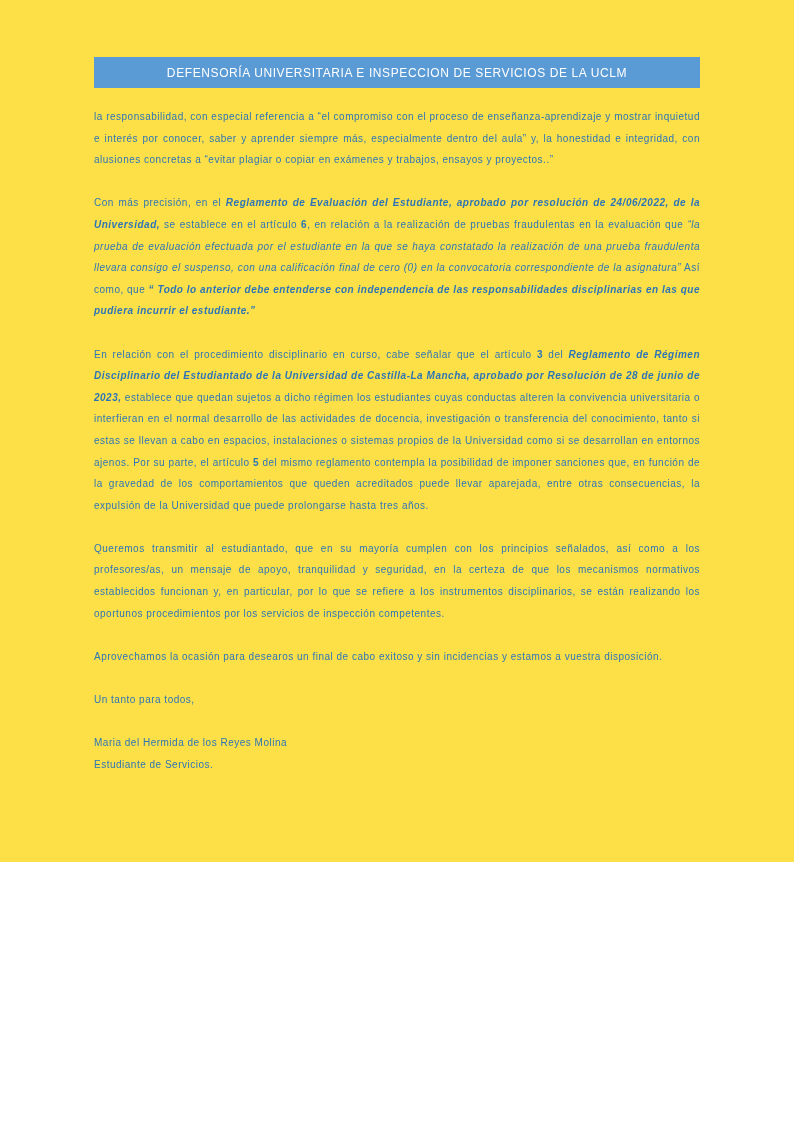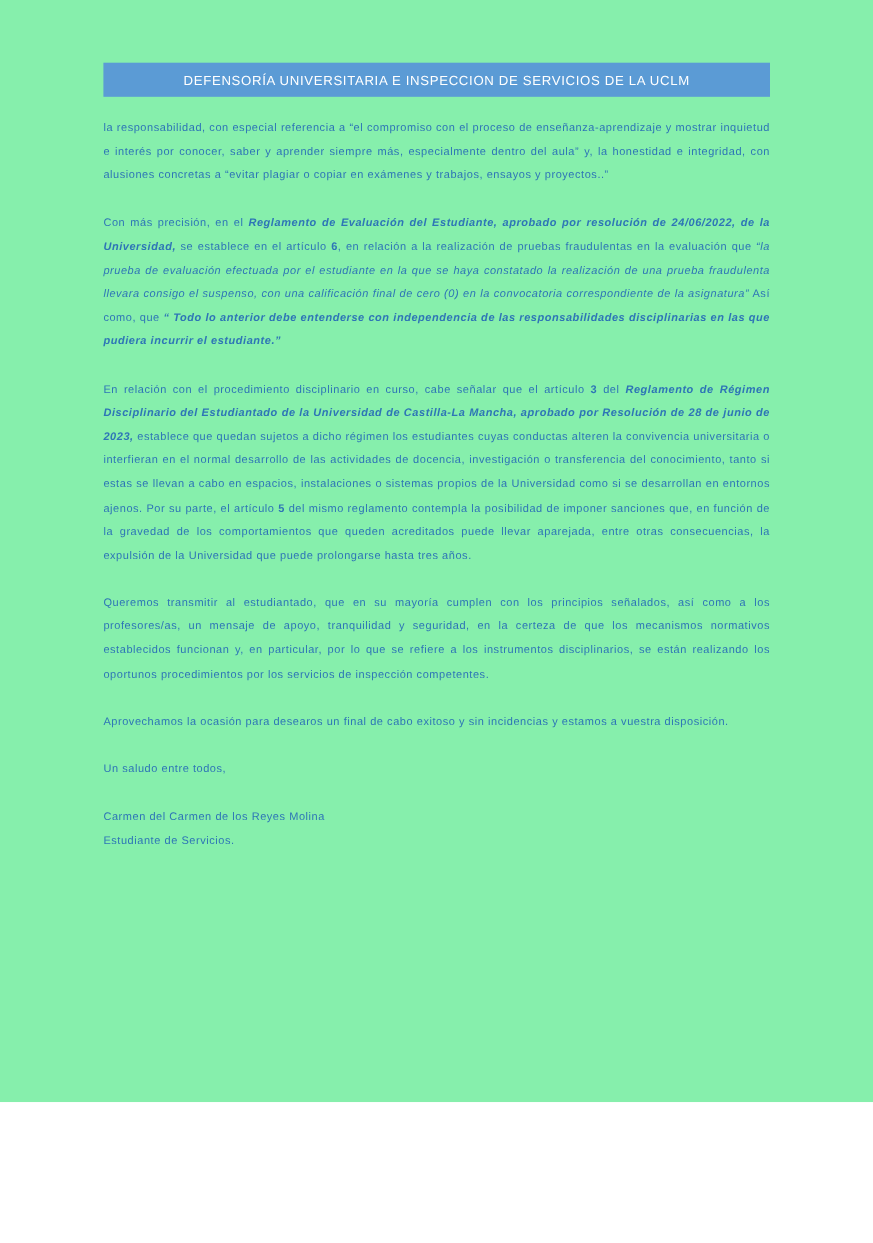--- a/index.html
+++ b/index.html
@@ -1,20 +1,20 @@
 <!DOCTYPE html>
 <html><head>
 <meta charset="utf-8">
 <style>
   html, body { margin:0; padding:0; background:#ffffff; }
   .page {
     position: relative;
     width: 794px;
-    height: 1002px;
-    background: #86efac;
+    height: 862px;
+    background: #fde047;
     overflow: hidden;
     font-family: "Liberation Sans", sans-serif;
   }
   .banner {
     position: absolute;
     left: 94px;
     top: 57px;
     width: 606px;
     height: 31px;
     background: #5B9BD5;
@@ -62,24 +62,24 @@
     <span class="banner-title">DEFENSORÍA UNIVERSITARIA E INSPECCION DE SERVICIOS DE LA UCLM</span>
   </div>
 
   <div class="content">
 
     <p class="para"><span>la responsabilidad, con especial referencia a “el compromiso con el proceso de enseñanza-aprendizaje y mostrar inquietud e interés por conocer, saber y aprender siempre más, especialmente dentro del aula” y, la honestidad e integridad, con alusiones concretas a “evitar plagiar o copiar en exámenes y trabajos, ensayos y proyectos..”</span></p>
     <p class="para"><span>Con más precisión, en el </span><span class="b i">Reglamento de Evaluación del Estudiante, aprobado por resolución de 24/06/2022, de la Universidad,</span><span> se establece en el artículo </span><span class="b">6</span><span>, en relación a la realización de pruebas fraudulentas en la evaluación que </span><span class="i">“la prueba de evaluación efectuada por el estudiante en la que se haya constatado la realización de una prueba fraudulenta llevara consigo el suspenso, con una calificación final de cero (0) en la convocatoria correspondiente de la asignatura”</span><span> Así como, que </span><span class="b i">“ Todo lo anterior debe entenderse con independencia de las responsabilidades disciplinarias en las que pudiera incurrir el estudiante.”</span></p>
     <p class="para"><span>En relación con el procedimiento disciplinario en curso, cabe señalar que el artículo </span><span class="b">3</span><span> del </span><span class="b i">Reglamento de Régimen Disciplinario del Estudiantado de la Universidad de Castilla-La Mancha, aprobado por Resolución de 28 de junio de 2023,</span><span> establece que quedan sujetos a dicho régimen los estudiantes cuyas conductas alteren la convivencia universitaria o interfieran en el normal desarrollo de las actividades de docencia, investigación o transferencia del conocimiento, tanto si estas se llevan a cabo en espacios, instalaciones o sistemas propios de la Universidad como si se desarrollan en entornos ajenos. Por su parte, el artículo </span><span class="b">5</span><span> del mismo reglamento contempla la posibilidad de imponer sanciones que, en función de la gravedad de los comportamientos que queden acreditados puede llevar aparejada, entre otras consecuencias, la expulsión de la Universidad que puede prolongarse hasta tres años.</span></p>
     <p class="para"><span>Queremos transmitir al estudiantado, que en su mayoría cumplen con los principios señalados, así como a los profesores/as, un mensaje de apoyo, tranquilidad y seguridad, en la certeza de que los mecanismos normativos establecidos funcionan y, en particular, por lo que se refiere a los instrumentos disciplinarios, se están realizando los oportunos procedimientos por los servicios de inspección competentes.</span></p>
     <p class="para"><span>Aprovechamos la ocasión para desearos un final de cabo exitoso y sin incidencias y estamos a vuestra disposición.</span></p>
-    <p class="para"><span>Un saludo entre todos,</span></p>
+    <p class="para"><span>Un tanto para todos,</span></p>
 
     <div class="sig-row">
       <div class="sig-col-right">
-        <div>Carmen del Carmen de los Reyes Molina</div>
+        <div>Maria del Hermida de los Reyes Molina</div>
         <div>Estudiante de Servicios.</div>
       </div>
     </div>
 
 
   </div>
 </div>
 
 </body></html>

